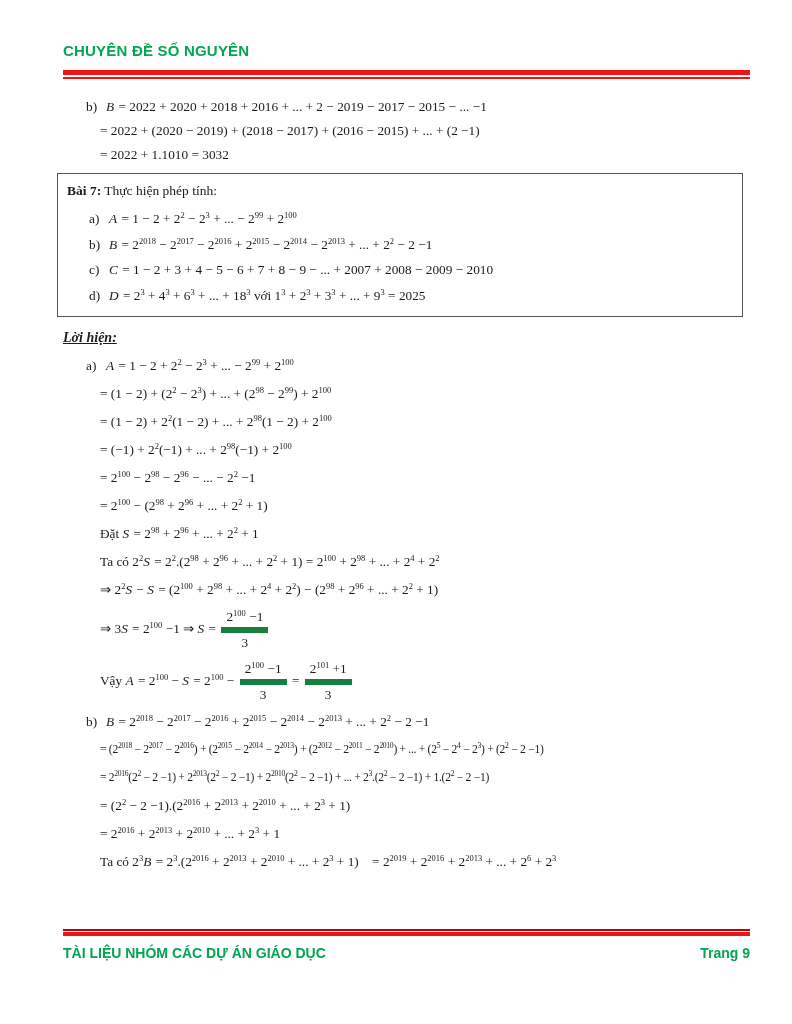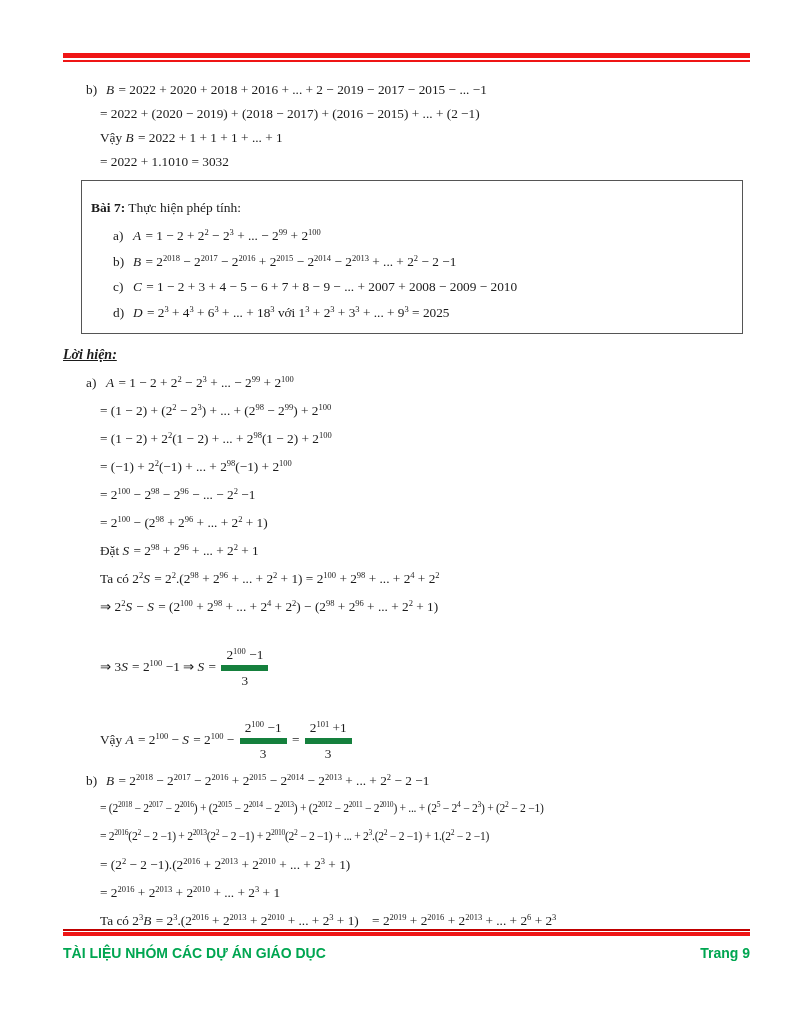--- a/index.html
+++ b/index.html
@@ -27,36 +27,36 @@
     white-space:nowrap;
   }
   .m-line .marker{display:inline-block; width:20px; margin-left:-7px;}
   .m-line.has-marker{padding-left:30px;}
   .m-line .body sup{font-size:8.5px; vertical-align:super; line-height:0;}
   .m-line i{font-family:"Liberation Serif", serif; font-style:italic; padding-right:1px;}
   
   .intro{padding:16px 0 0 63px;}
   
   .problem-box{
-    margin:6px 49px 0 81px; border:1px solid var(--box-border);
-    padding:17px 8px 8px 8px;
+    margin:6px 49px 0 57px; border:1px solid var(--box-border);
+    padding:7px 8px 8px 8px;
   }
   .problem-head{font-size:13.5px; line-height:20px; padding-left:1px;}
   .problem-head .lbl{font-weight:bold;}
   .problem-items{margin-top:5px;}
   .problem-items .m-line{line-height:25.5px; padding-left:37px;}
   .problem-items .m-line.has-marker{padding-left:30px;}
   
   .solution-heading{
     margin:13px 0 4px 63px; font-size:14px; font-weight:bold; font-style:italic;
     text-decoration:underline; display:inline-block;
   }
   .solution{padding:2px 0 0 63px;}
   .solution .m-line{line-height:28px;}
-  .solution .m-line.tall{line-height:normal; padding-top:5px; padding-bottom:5px;margin-top:21px;}
+  .solution .m-line.tall{line-height:normal; padding-top:5px; padding-bottom:5px;}
   .solution .m-line.long{font-size:11.6px; letter-spacing:-0.3px;}
   .solution .m-line.long .body sup{font-size:7.6px;}
   
   .frac{display:inline-block; vertical-align:middle; text-align:center; padding:0 2px; line-height:normal;}
   .frac .num{display:block; padding:0 5px 2px 5px; border-bottom:6px solid #15803d;}
   .frac .den{display:block; padding-top:2px;}
   
   .footer{position:absolute; left:63px; right:42px; top:929px;}
   .footer .thin{height:2px;background:var(--red-dark);}
   .footer .gap{height:1px;}
@@ -65,31 +65,31 @@
     display:flex; justify-content:space-between; margin-top:9px;
     font-family:"Liberation Sans", sans-serif; font-weight:bold; font-size:14px; color:var(--green);
   }
 </style>
 </head>
 <body>
 
 <div class="page">
 
   <div class="header">
+    <div class="header-title">CHUYÊN ĐỀ SỐ NGUYÊN</div>
     <div class="rule">
       <div class="thick"></div>
       <div class="gap"></div>
       <div class="thin"></div>
     </div>
   </div>
 
   <div class="intro" id="intro-lines">
       <div class="m-line has-marker"><span class="marker">b)</span><span class="body"><span><i>B</i> = 2022 + 2020 + 2018 + 2016 + ... + 2 − 2019 − 2017 − 2015 − ... −1</span></span></div>
       <div class="m-line"><span class="body"><span>= 2022 + (2020 − 2019) + (2018 − 2017) + (2016 − 2015) + ... + (2 −1)</span></span></div>
-      <div class="m-line"><span class="body"><span>Vậy  <i>B</i> = 2022 + 1 + 1 + 1 + ... + 1</span></span></div>
       <div class="m-line"><span class="body"><span>= 2022 + 1.1010 = 3032</span></span></div>
     </div>
 
   <div class="problem-box">
     <div class="problem-head">
       <span class="lbl">Bài 7:</span><span> Thực hiện phép tính:</span>
     </div>
     <div class="problem-items" id="problem-items">
         <div class="m-line has-marker"><span class="marker">a)</span><span class="body"><span><i>A</i> = 1 − 2 + 2<sup>2</sup> − 2<sup>3</sup> + ... − 2<sup>99</sup> + 2<sup>100</sup></span></span></div>
         <div class="m-line has-marker"><span class="marker">b)</span><span class="body"><span><i>B</i> = 2<sup>2018</sup> − 2<sup>2017</sup> − 2<sup>2016</sup> + 2<sup>2015</sup> − 2<sup>2014</sup> − 2<sup>2013</sup> + ... + 2<sup>2</sup> − 2 −1</span></span></div>

